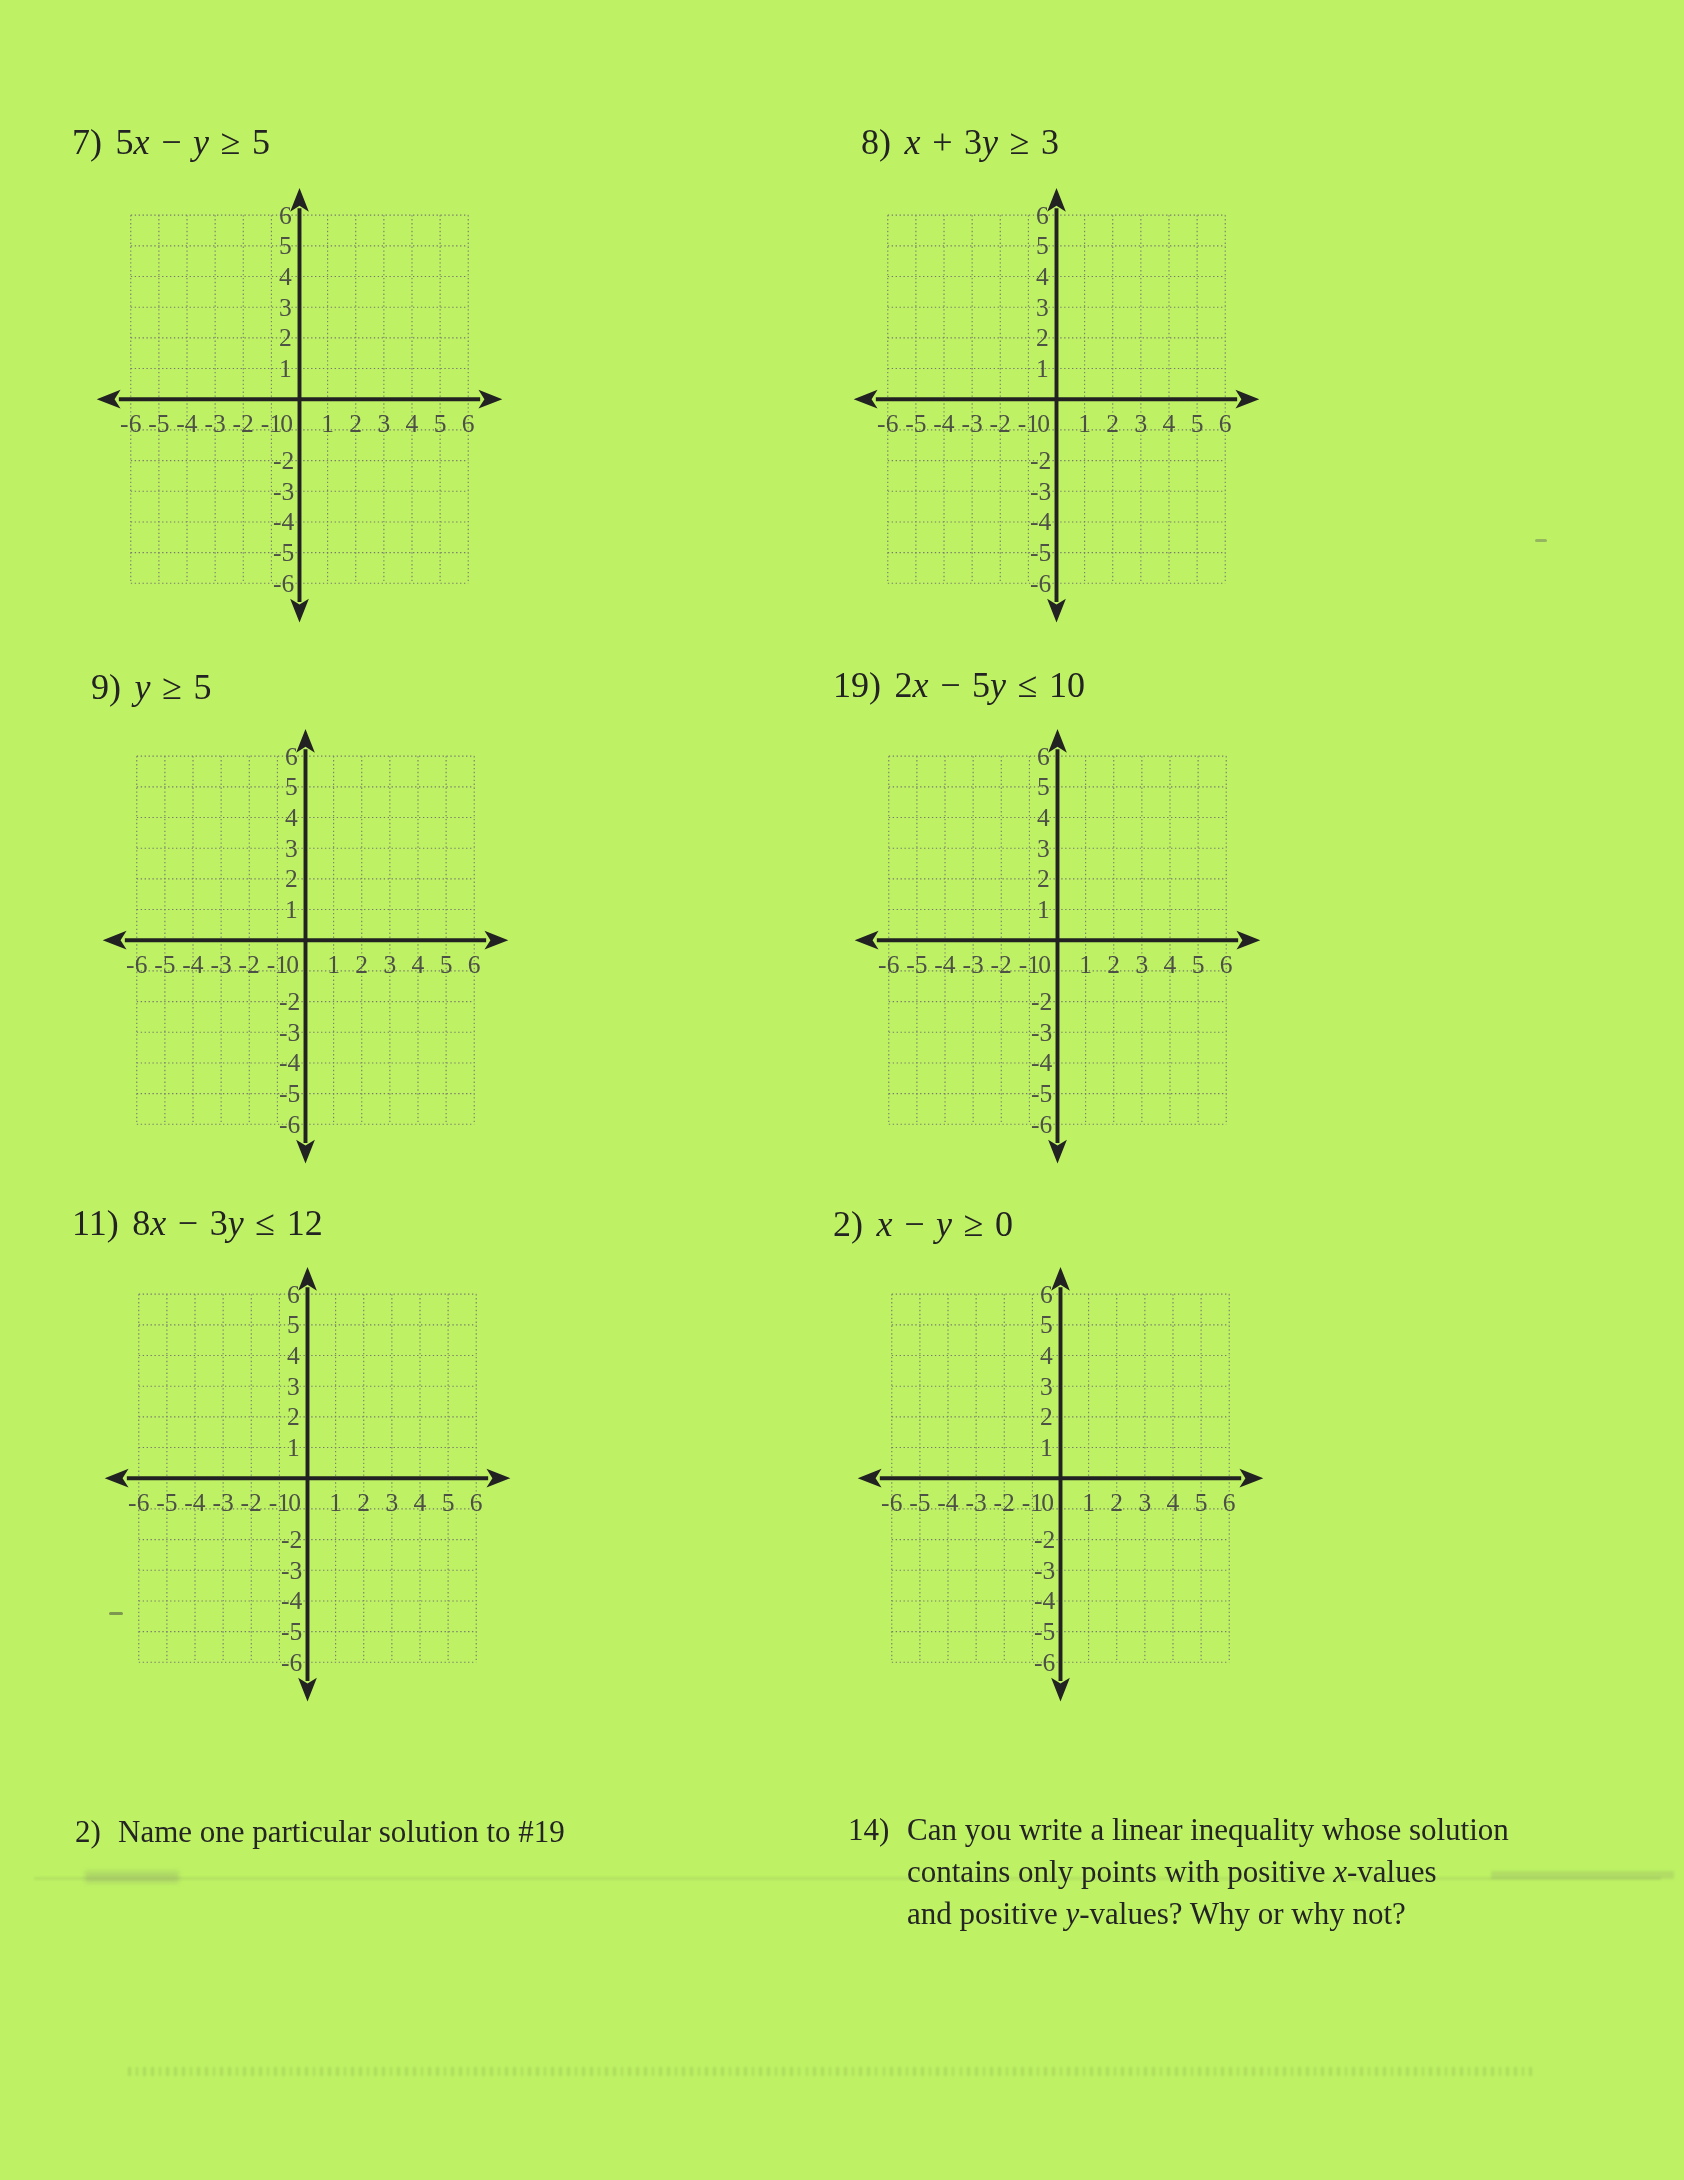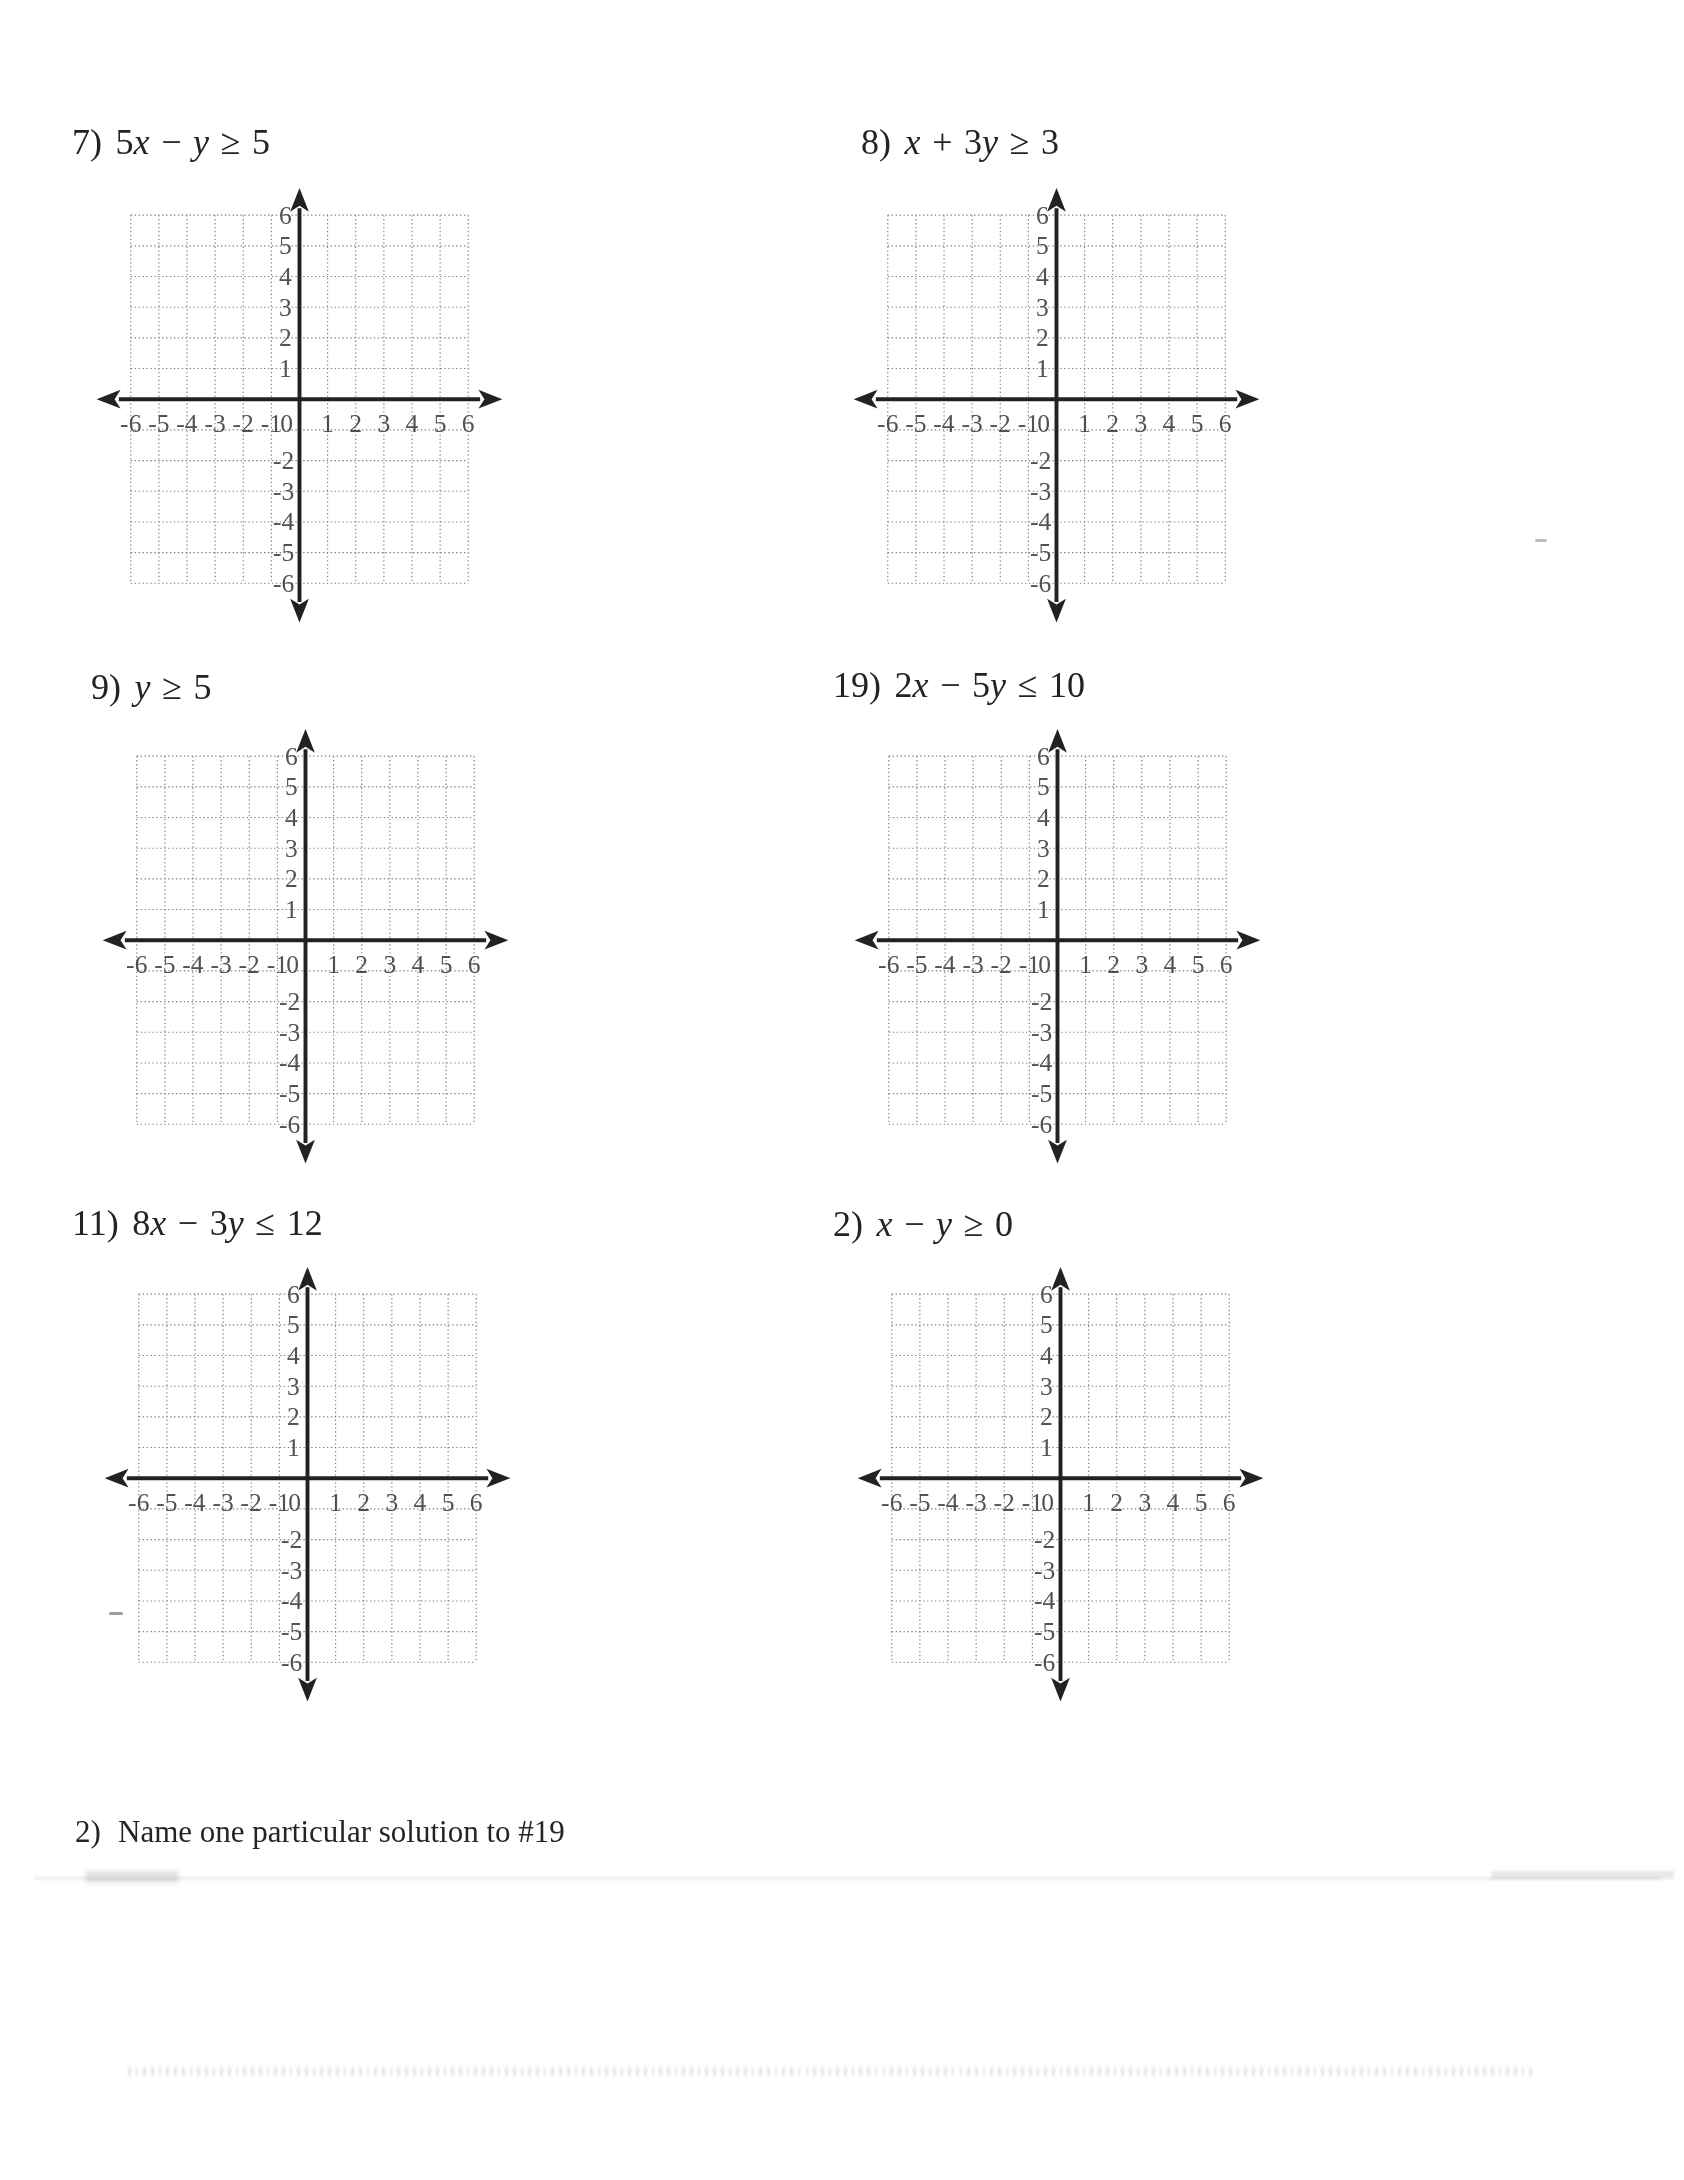--- a/index.html
+++ b/index.html
@@ -1,19 +1,19 @@
 <!DOCTYPE html>
 <html style="font-size:13.6px"><head>
 <meta charset="utf-8">
 <style>
   html,body{margin:0;padding:0;background:#d9d9d9;}
   .page{
     position:relative;
     width:1685px;height:2181px;
-    background:#ffffff;
+    background:#bef264;
     font-family:"Liberation Serif","DejaVu Serif",serif;
     color:#262626;
     overflow:hidden;
   }
   
   .problem-label{
     position:absolute;
     font-size:36px;
     line-height:1.15;
     white-space:nowrap;
@@ -453,20 +453,28 @@
       </svg></div>
 
 
   <div class="question q13">
     <span class="qnum">2)</span>
     <div class="qlines">
         <div class="qline">Name one particular solution to #19</div>
       </div>
   </div>
 
+  <div class="question q14">
+    <span class="qnum">14)</span>
+    <div class="qlines">
+        <div class="qline">Can you write a linear inequality whose solution</div>
+        <div class="qline">contains only points with positive <i class="var">x</i>-values</div>
+        <div class="qline">and positive <i class="var">y</i>-values?  Why or why not?</div>
+      </div>
+  </div>
 
   <div class="artifact smudge-left"></div>
   <div class="artifact streak-q14"></div>
   <div class="artifact streak-q14-right"></div>
   <div class="artifact streak-bottom"></div>
   <div class="artifact speck-1"></div>
   <div class="artifact speck-2"></div>
 </div>
 
 

